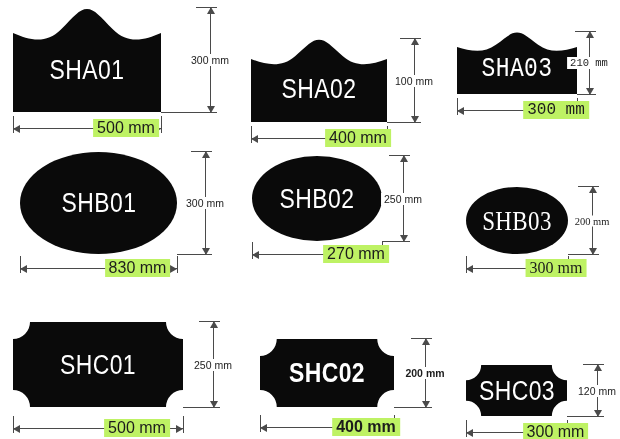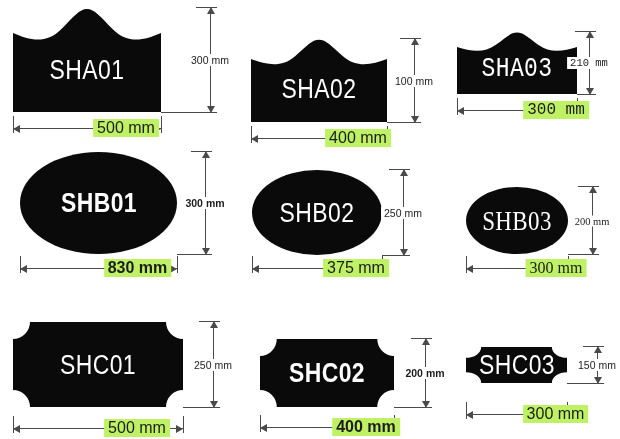--- a/index.html
+++ b/index.html
@@ -36,26 +36,26 @@
   .tick-bottom{position:absolute;top:100%;left:100%;width:calc(var(--vx) + 7px - 100%);height:0;
                border-top:1px solid #4a4a4a;}
   .tick-left{position:absolute;left:0;top:calc(var(--hy) - 12px);height:17px;width:0;
              border-left:1px solid #4a4a4a;}
   .tick-right{position:absolute;left:100%;top:calc(var(--hy) - 12px);height:17px;width:0;
               border-left:1px solid #4a4a4a;}
   
   #sha01{left:13px;top:8px;width:148px;height:104px;--vx:197px;--hy:120px;}
   #sha02{left:251px;top:39px;width:136px;height:83px;--vx:163px;--hy:99px;}
   #sha03{left:457px;top:32px;width:120px;height:62px;font-family:Liberation Mono, monospace;--vx:132px;--hy:78px;}
-  #shb01{left:20px;top:152px;width:157px;height:102px;font-weight:bold;--vx:185px;--hy:116px;}
-  #shb02{left:252px;top:170px;width:130px;height:85px;--vx:151px;--hy:98px;}
+  #shb01{left:20px;top:152px;width:157px;height:102px;--vx:185px;--hy:116px;}
+  #shb02{left:252px;top:156px;width:130px;height:85px;--vx:151px;--hy:98px;}
   #shb03{left:466px;top:187px;width:102px;height:67px;font-family:Liberation Serif, serif;--vx:126px;--hy:81px;}
   #shc01{left:13px;top:322px;width:170px;height:85px;--vx:200px;--hy:106px;}
   #shc02{left:260px;top:339px;width:134px;height:68px;font-weight:bold;--vx:165px;--hy:88px;}
-  #shc03{left:466px;top:347px;width:101px;height:36px;--vx:131px;--hy:67px;}
+  #shc03{left:466px;top:365px;width:101px;height:51px;--vx:131px;--hy:67px;}
 </style>
 </head>
 <body>
 
 <div class="canvas">
 
   <div class="cell rowA" id="sha01">
     <svg class="shape" viewBox="0 0 500 300" preserveAspectRatio="none" aria-hidden="true">
         <path d="M0,300 L0,72 C55,92 110,106 162,62 C206,25 224,3 250,3 C276,3 294,25 338,62 C390,106 445,92 500,72 L500,300 Z"></path>
       </svg>
@@ -120,21 +120,21 @@
         <ellipse cx="225" cy="150" rx="225" ry="150"></ellipse>
       </svg>
     <div class="shape-label">SHB02</div>
     <div class="vline"></div>
     <div class="tick-top"></div>
     <div class="tick-bottom"></div>
     <div class="vlabel">250 mm</div>
     <div class="hline"></div>
     <div class="tick-left"></div>
     <div class="tick-right"></div>
-    <div class="hlabel">375 mm</div>
+    <div class="hlabel">270 mm</div>
   </div>
 
   <div class="cell rowB" id="shb03">
     <svg class="shape" viewBox="0 0 450 300" preserveAspectRatio="none" aria-hidden="true">
         <ellipse cx="225" cy="150" rx="225" ry="150"></ellipse>
       </svg>
     <div class="shape-label">SHB03</div>
     <div class="vline"></div>
     <div class="tick-top"></div>
     <div class="tick-bottom"></div>
@@ -176,20 +176,20 @@
   </div>
 
   <div class="cell rowC" id="shc03">
     <svg class="shape" viewBox="0 0 300 150" preserveAspectRatio="none" aria-hidden="true">
         <path d="M45,0 H255 A45,45 0 0 0 300,45 V105 A45,45 0 0 0 255,150 H45 A45,45 0 0 0 0,105 V45 A45,45 0 0 0 45,0 Z"></path>
       </svg>
     <div class="shape-label">SHC03</div>
     <div class="vline"></div>
     <div class="tick-top"></div>
     <div class="tick-bottom"></div>
-    <div class="vlabel">150 mm</div>
+    <div class="vlabel">120 mm</div>
     <div class="hline"></div>
     <div class="tick-left"></div>
     <div class="tick-right"></div>
     <div class="hlabel">300 mm</div>
   </div>
 
 </div>
 
 </body></html>

